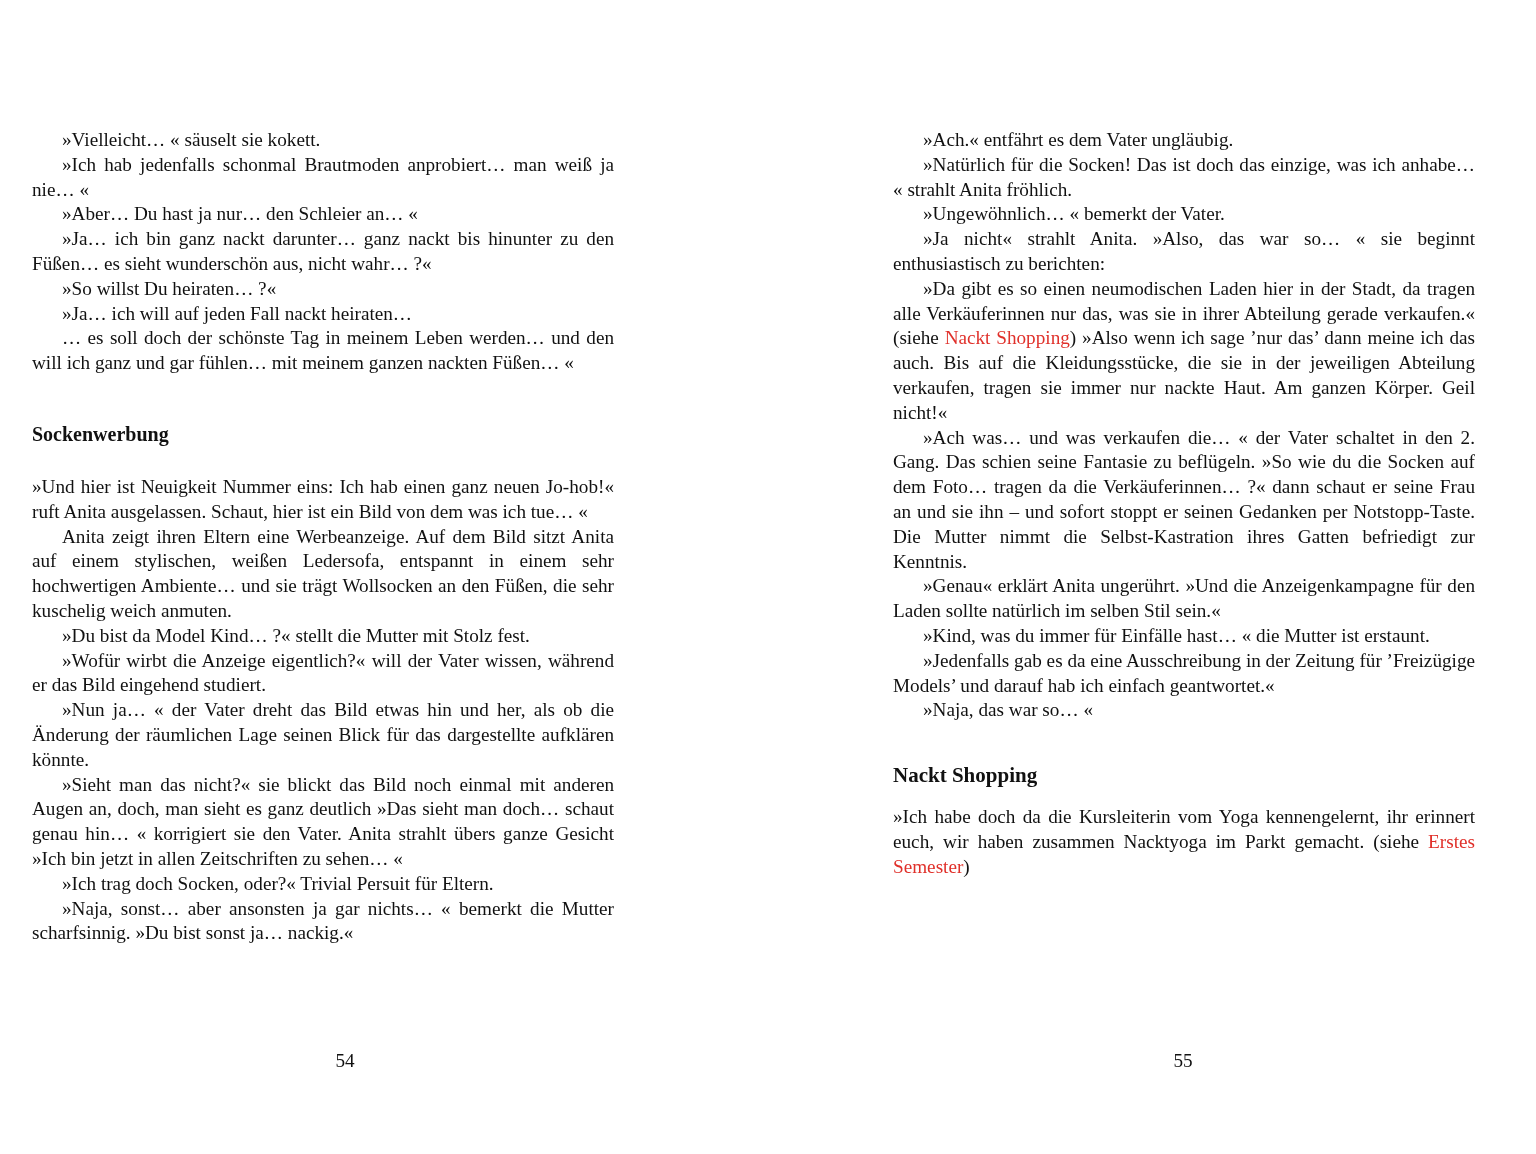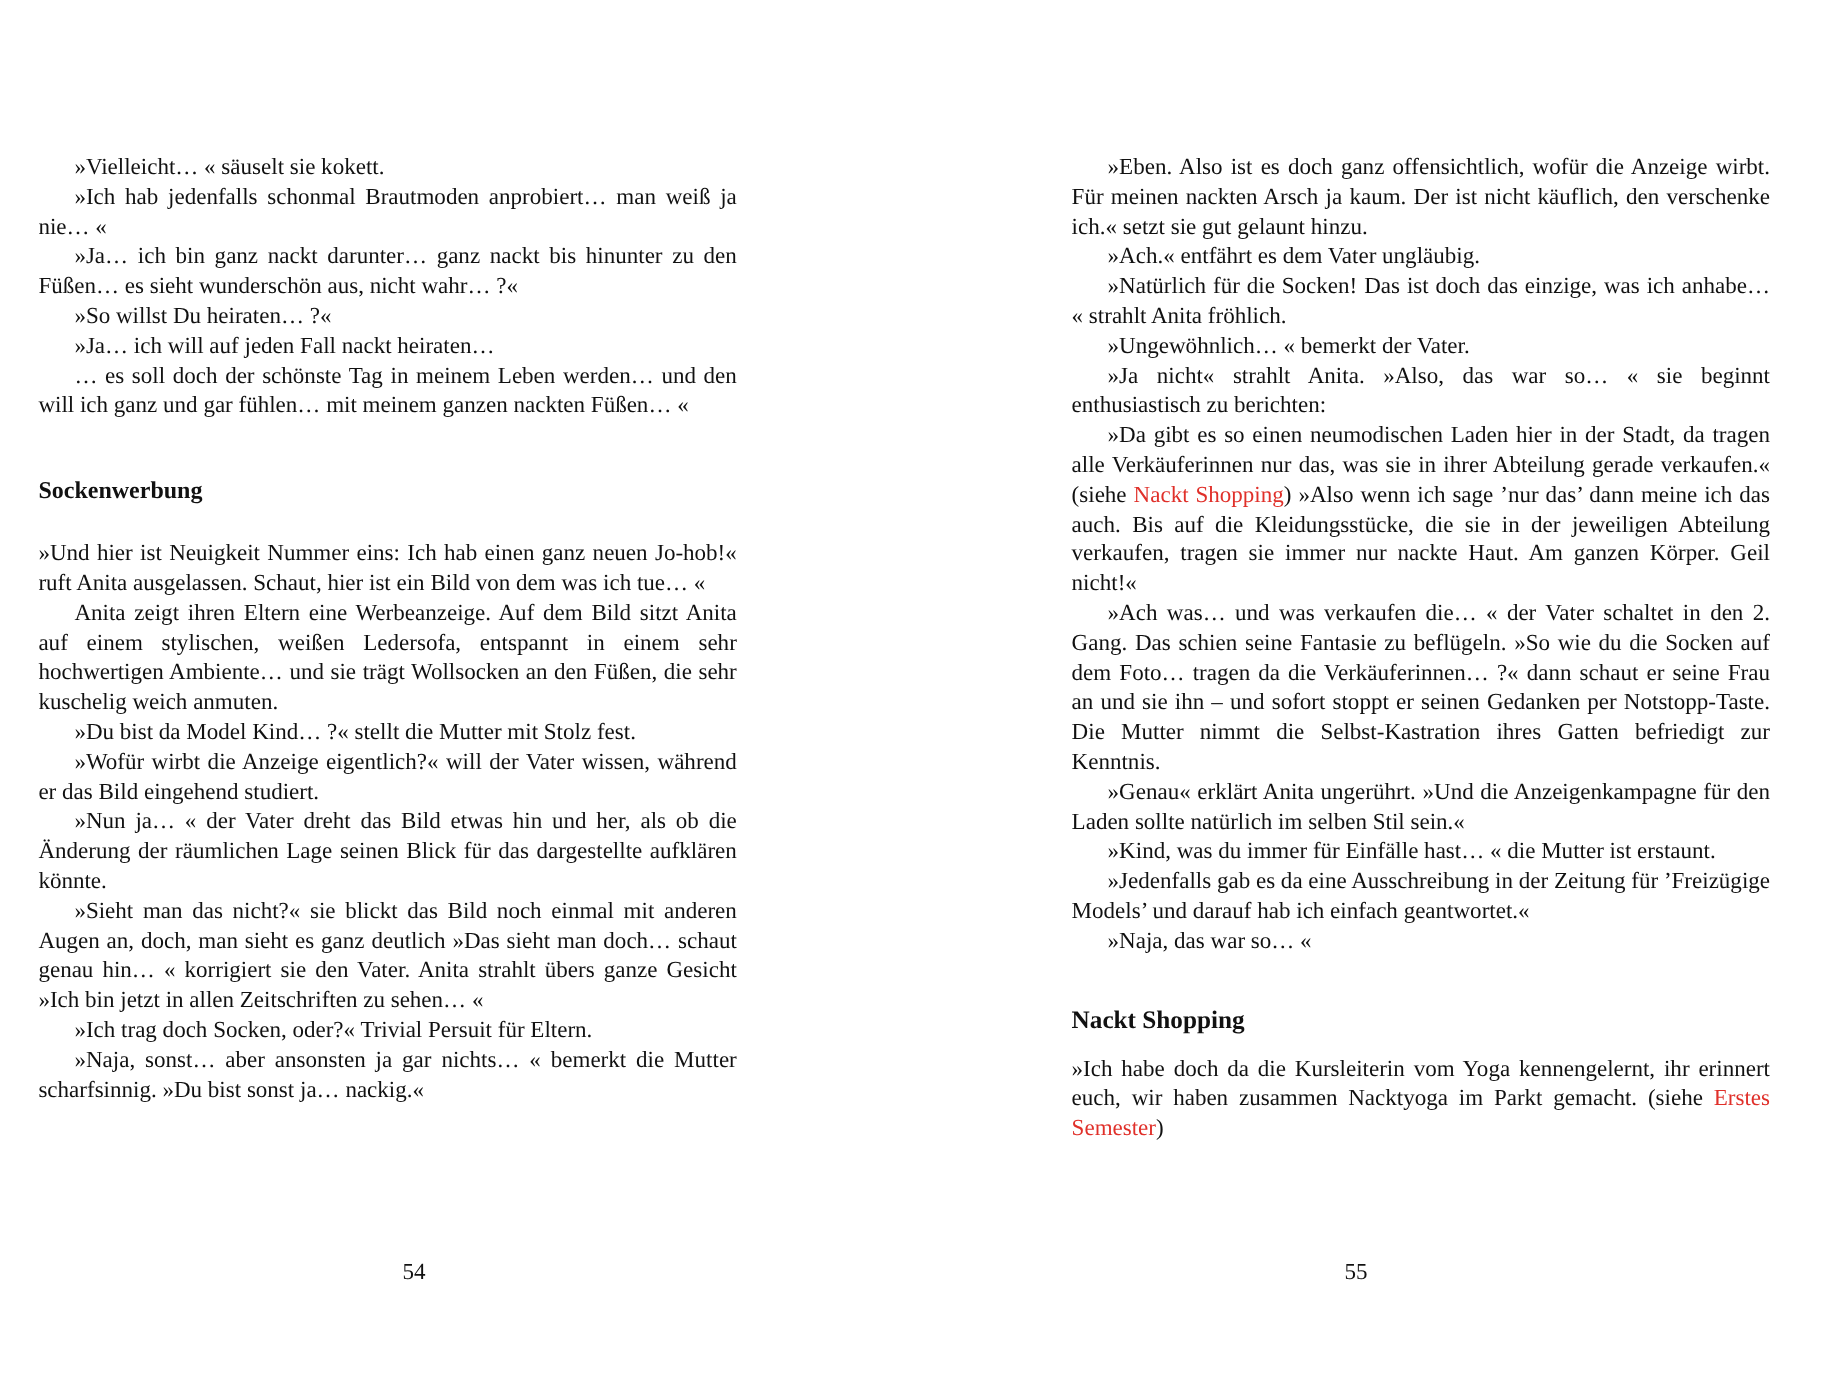--- a/index.html
+++ b/index.html
@@ -9,46 +9,46 @@
   #page-left { left: 32px; }
   #page-right { left: 893px; }
   .page p { margin: 0; text-align: justify; text-indent: 30px; }
   .page p.noindent { text-indent: 0; font-family: Liberation Serif, serif; }
   .page h2 { margin: 0; font-weight: bold; }
   #page-left h2 { font-size: 20px; line-height: 30px; margin-top: 43px; margin-bottom: 26px; }
   #page-right h2 { font-size: 21px; line-height: 28px; margin-top: 38px; margin-bottom: 16px; }
   .link { color: #e0302a; cursor: pointer; }
   .pnum { position: absolute; top: 1050px; font-size: 19.2px; text-align: center; width: 40px; }
   #pnum-left { left: 325px; }
-  #pnum-right { left: 1110px; text-align: center; }
+  #pnum-right { left: 1163px; text-align: center; }
 </style>
 </head>
 <body>
 
 <div class="page" id="page-left">
   <p>»Vielleicht… « säuselt sie kokett.</p>
   <p>»Ich hab jedenfalls schonmal Brautmoden anprobiert… man weiß ja nie… «</p>
+  <p>»Aber… Du hast ja nur… den Schleier an… «</p>
   <p>»Ja… ich bin ganz nackt darunter… ganz nackt bis hinunter zu den Füßen… es sieht wunderschön aus, nicht wahr… ?«</p>
   <p>»So willst Du heiraten… ?«</p>
   <p>»Ja… ich will auf jeden Fall nackt heiraten…</p>
   <p>… es soll doch der schönste Tag in meinem Leben werden… und den will ich ganz und gar fühlen… mit meinem ganzen nackten Füßen… «</p>
   <h2>Sockenwerbung</h2>
   <p class="noindent">»Und hier ist Neuigkeit Nummer eins: Ich hab einen ganz neuen Jo-hob!« ruft Anita ausgelassen. Schaut, hier ist ein Bild von dem was ich tue… «</p>
   <p>Anita zeigt ihren Eltern eine Werbeanzeige. Auf dem Bild sitzt Anita auf einem stylischen, weißen Ledersofa, entspannt in einem sehr hochwertigen Ambiente… und sie trägt Wollsocken an den Füßen, die sehr kuschelig weich anmuten.</p>
   <p>»Du bist da Model Kind… ?« stellt die Mutter mit Stolz fest.</p>
   <p>»Wofür wirbt die Anzeige eigentlich?« will der Vater wissen, während er das Bild eingehend studiert.</p>
   <p>»Nun ja… « der Vater dreht das Bild etwas hin und her, als ob die Änderung der räumlichen Lage seinen Blick für das dargestellte aufklären könnte.</p>
   <p>»Sieht man das nicht?« sie blickt das Bild noch einmal mit anderen Augen an, doch, man sieht es ganz deutlich »Das sieht man doch… schaut genau hin… « korrigiert sie den Vater. Anita strahlt übers ganze Gesicht »Ich bin jetzt in allen Zeitschriften zu sehen… «</p>
   <p>»Ich trag doch Socken, oder?« Trivial Persuit für Eltern.</p>
   <p>»Naja, sonst… aber ansonsten ja gar nichts… « bemerkt die Mutter scharfsinnig. »Du bist sonst ja… nackig.«</p>
 </div>
 <div class="pnum" id="pnum-left">54</div>
 
 <div class="page" id="page-right">
-  <p>»Eben. Also ist es doch ganz offensichtlich, wofür die Anzeige wirbt. Für meinen nackten Arsch ja kaum. Der ist nicht käuflich, den verschenke ich.« setzt sie gut gelaunt hinzu.</p>
   <p>»Ach.« entfährt es dem Vater ungläubig.</p>
   <p>»Natürlich für die Socken! Das ist doch das einzige, was ich anhabe… « strahlt Anita fröhlich.</p>
   <p>»Ungewöhnlich… « bemerkt der Vater.</p>
   <p>»Ja nicht« strahlt Anita. »Also, das war so… « sie beginnt enthusiastisch zu berichten:</p>
   <p><span>»Da gibt es so einen neumodischen Laden hier in der Stadt, da tragen alle Verkäuferinnen nur das, was sie in ihrer Abteilung gerade verkaufen.« (siehe </span><span class="link" style="color: rgb(224, 48, 42);">Nackt Shopping</span><span>) »Also wenn ich sage ’nur das’ dann meine ich das auch. Bis auf die Kleidungsstücke, die sie in der jeweiligen Abteilung verkaufen, tragen sie immer nur nackte Haut. Am ganzen Körper. Geil nicht!«</span></p>
   <p>»Ach was… und was verkaufen die… « der Vater schaltet in den 2. Gang. Das schien seine Fantasie zu beflügeln. »So wie du die Socken auf dem Foto… tragen da die Verkäuferinnen… ?« dann schaut er seine Frau an und sie ihn – und sofort stoppt er seinen Gedanken per Notstopp-Taste. Die Mutter nimmt die Selbst-Kastration ihres Gatten befriedigt zur Kenntnis.</p>
   <p>»Genau« erklärt Anita ungerührt. »Und die Anzeigenkampagne für den Laden sollte natürlich im selben Stil sein.«</p>
   <p>»Kind, was du immer für Einfälle hast… « die Mutter ist erstaunt.</p>
   <p>»Jedenfalls gab es da eine Ausschreibung in der Zeitung für ’Freizügige Models’ und darauf hab ich einfach geantwortet.«</p>
   <p>»Naja, das war so… «</p>

